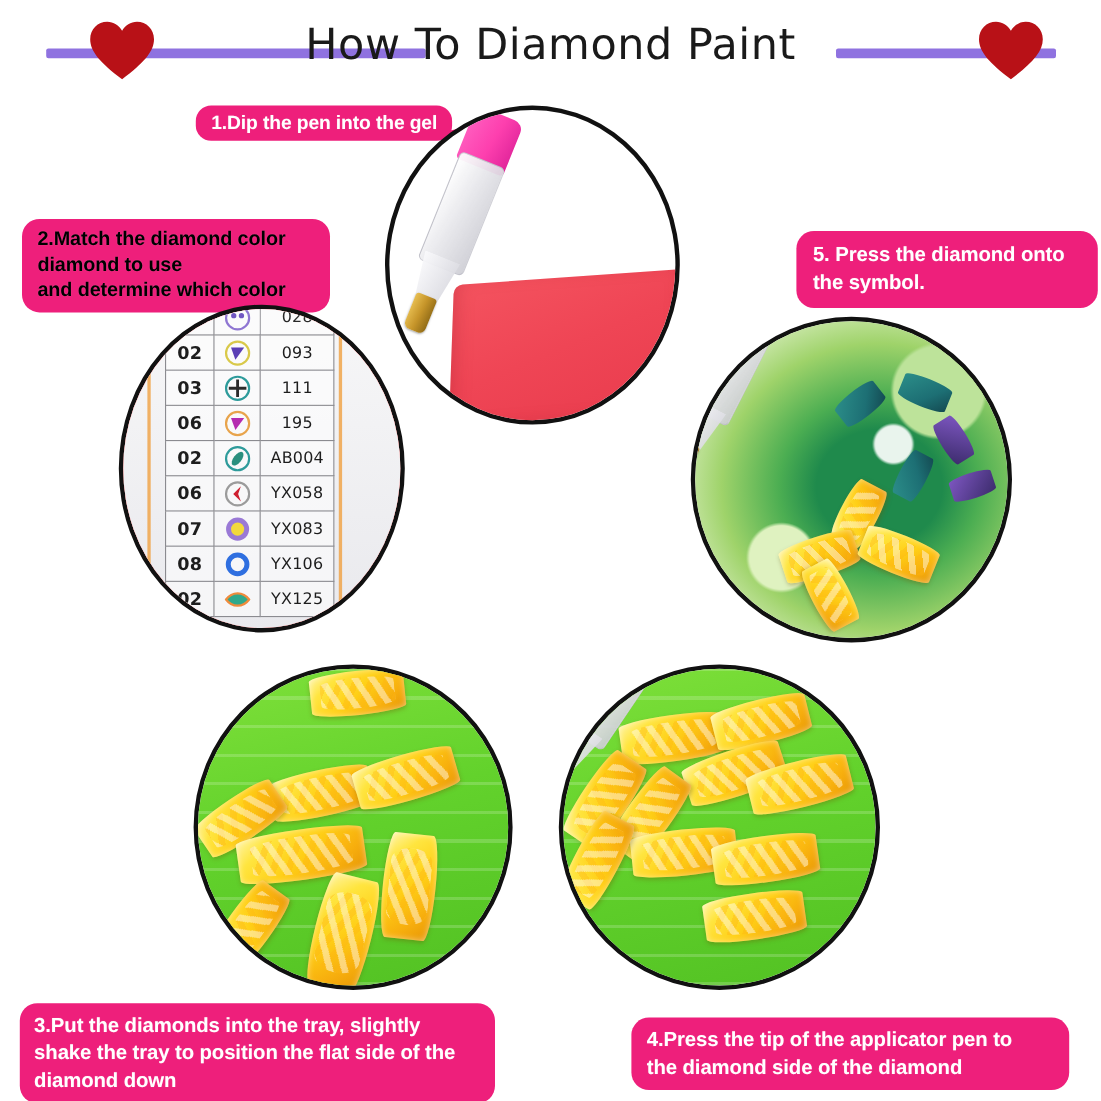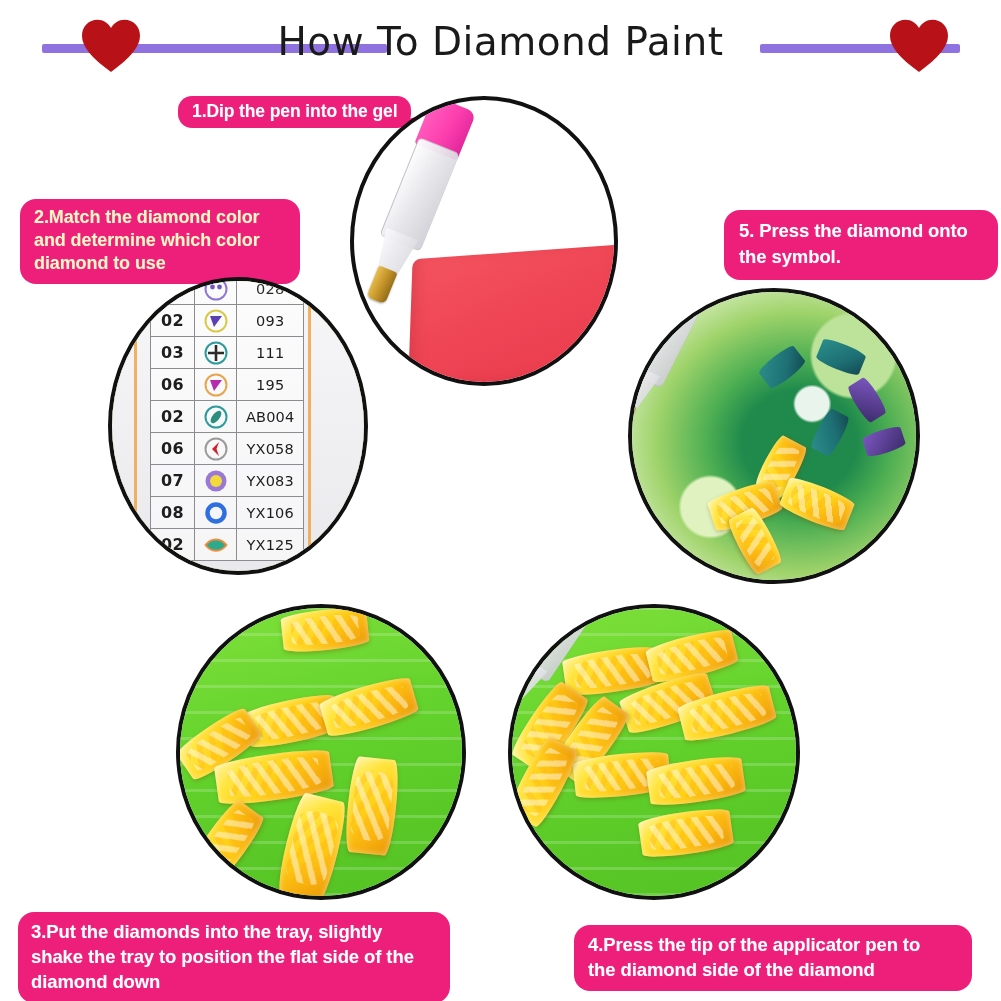--- a/index.html
+++ b/index.html
@@ -80,21 +80,21 @@
     clip-path:polygon(0 0,100% 0,78% 100%,22% 100%);
   }
   .pen .tip{
     position:absolute;left:17px;top:178px;width:20px;height:34px;border-radius:3px 3px 6px 6px;
     background:linear-gradient(95deg,#e8bf52 0%,#c6952a 50%,#8f6a16 100%);
     box-shadow:0 1px 2px rgba(0,0,0,.35);
   }
 
   
   #b2{left:108px;top:277px;width:260px;height:298px;}
-  #b2 .inner{background:#4d7c0f;}
+  #b2 .inner{background:#ef4444;}
   #b2 .paper{position:absolute;left:0;top:0;right:0;bottom:0;background:linear-gradient(180deg,#f7f7f8,#e9e9ed);}
   #b2 .vline{position:absolute;top:0;bottom:0;width:3px;background:#f0a44a;opacity:.85;}
   #b2 .vline.a{left:22px;}
   #b2 .vline.b{left:196px;}
   .tbl{position:absolute;left:38px;top:-9px;width:154px;border-collapse:collapse;}
   .tbl td{
     border:1px solid #8b8b90;height:29px;font-size:16px;color:#1d1d1d;
     text-align:center;font-family:"DejaVu Sans",sans-serif;background:rgba(255,255,255,.55);
   }
   .tbl td.num{width:44px;font-weight:600;letter-spacing:.3px;}
@@ -175,24 +175,24 @@
       <div class="pad"></div>
       <div class="pen">
         <div class="cap"></div>
         <div class="barrel"></div>
         <div class="cone"></div>
         <div class="tip"></div>
       </div>
     </div>
   </div>
 
-  <div class="label" id="label2" style="background: rgb(238, 31, 123); color: #fef9c3;">
+  <div class="label" id="label2" style="background: rgb(238, 31, 123); color: #000000;">
     <span class="ln">2.Match the diamond color</span>
+    <span class="ln">diamond to use</span>
     <span class="ln">and determine which color</span>
-    <span class="ln">diamond to use</span>
   </div>
 
   <div class="bubble" id="b2">
     <div class="inner">
       <div class="paper"></div>
       <div class="vline a" style="background: rgb(240, 164, 74);"></div>
       <div class="vline b" style="background: rgb(240, 164, 74);"></div>
       <table class="tbl">
         <tbody id="chart-body">
             <tr style="opacity: 0.95;">

